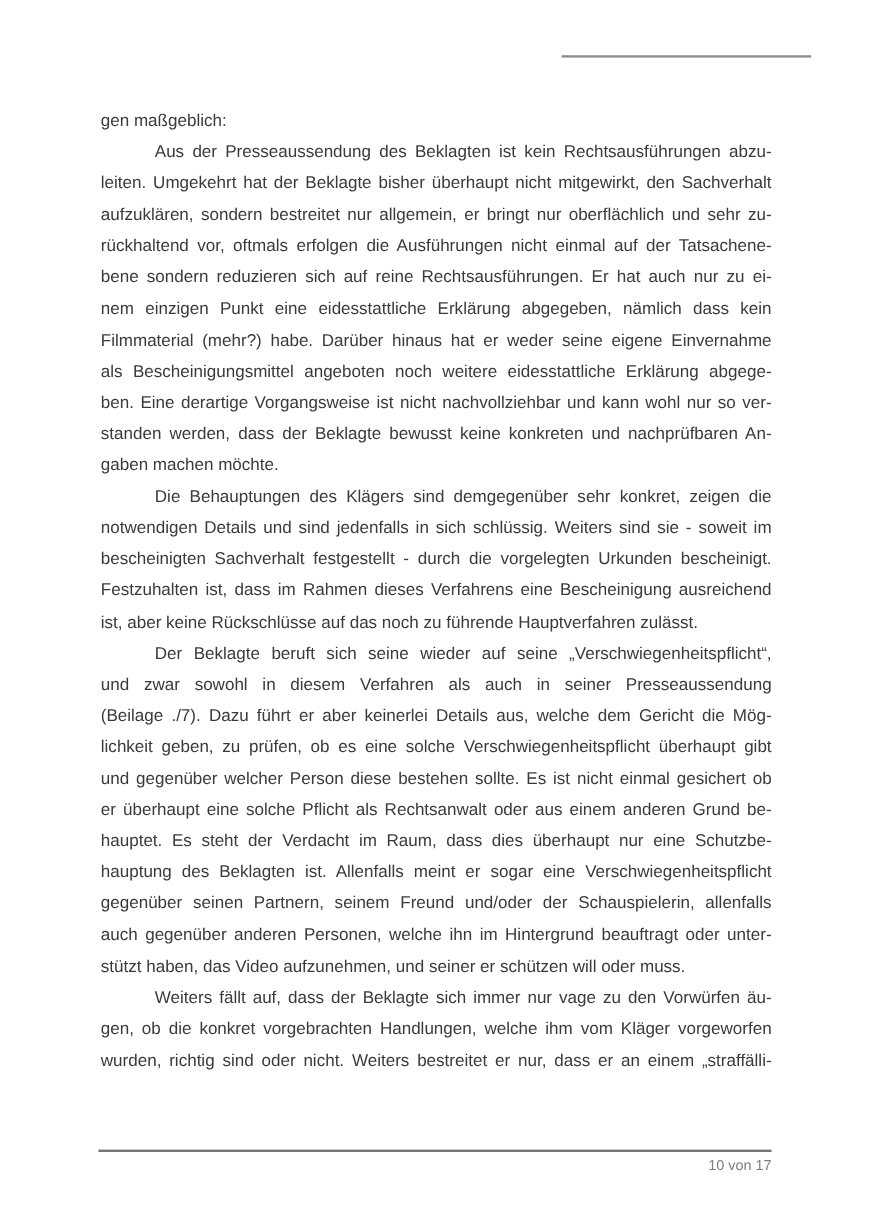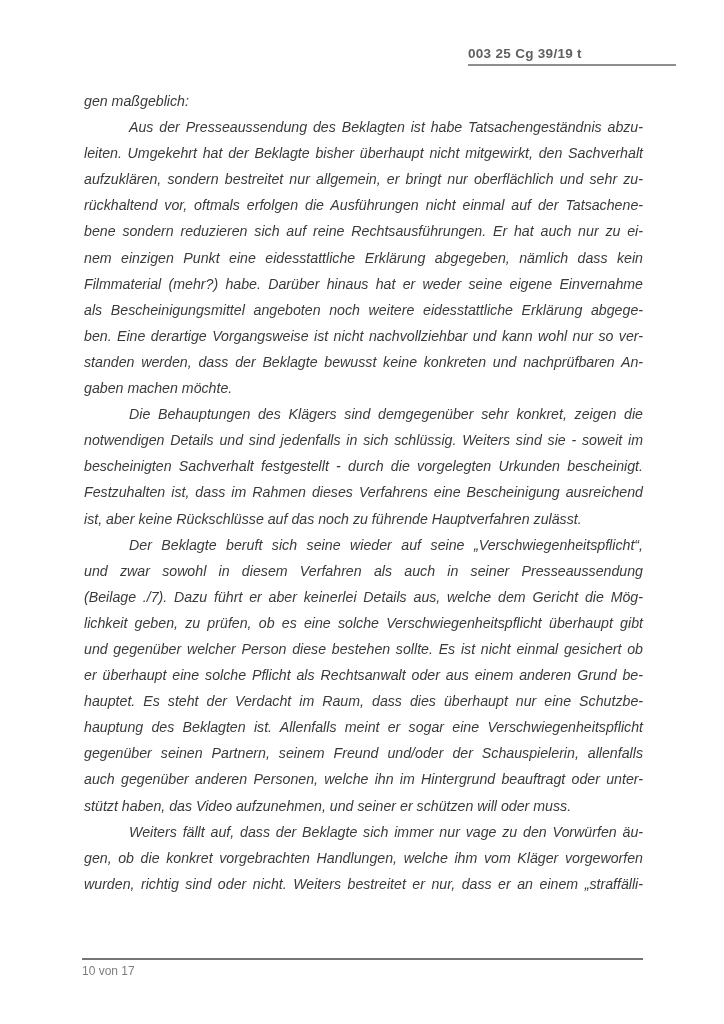--- a/index.html
+++ b/index.html
@@ -41,21 +41,20 @@
     position: absolute;
     top: 88px;
     left: 84px;
     width: 559px;
     font-size: 14.2px;
     line-height: 26.1px;
     color: #3a3a3a;
   }
   .line {
     text-align: left;
-    font-style: italic;
   }
   .line.justify {
     text-align: justify;
     text-align-last: justify;
     -moz-text-align-last: justify;
   }
   .line.indent {
     padding-left: 45px;
   }
   .line.justify.indent {
@@ -70,38 +69,37 @@
     left: 82px;
     width: 561px;
     height: 2px;
     background: #757575;
   }
   .footer {
     position: absolute;
     top: 964px;
     left: 82px;
     width: 561px;
-    text-align: left;
+    text-align: right;
     font-size: 12px;
     color: #7d7d7d;
   }
 </style>
 </head>
 <body>
 
 <div class="page">
 
   <div class="header">
-    <div class="case-number">003 25 Cg 39/19 t</div>
     <div class="header-rule"></div>
   </div>
 
   <div class="body-text" id="body-text">
       <div class="line">gen maßgeblich:</div>
-      <div class="line justify indent">Aus der Presseaussendung des Beklagten ist habe Tatsachengeständnis abzu-</div>
+      <div class="line justify indent">Aus der Presseaussendung des Beklagten ist kein Rechtsausführungen abzu-</div>
       <div class="line justify">leiten. Umgekehrt hat der Beklagte bisher überhaupt nicht mitgewirkt, den Sachverhalt</div>
       <div class="line justify">aufzuklären, sondern bestreitet nur allgemein, er bringt nur oberflächlich und sehr zu-</div>
       <div class="line justify">rückhaltend vor, oftmals erfolgen die Ausführungen nicht einmal auf der Tatsachene-</div>
       <div class="line justify">bene sondern reduzieren sich auf reine Rechtsausführungen. Er hat auch nur zu ei-</div>
       <div class="line justify">nem einzigen Punkt eine eidesstattliche Erklärung abgegeben, nämlich dass kein</div>
       <div class="line justify">Filmmaterial (mehr?) habe. Darüber hinaus hat er weder seine eigene Einvernahme</div>
       <div class="line justify">als Bescheinigungsmittel angeboten noch weitere eidesstattliche Erklärung abgege-</div>
       <div class="line justify">ben. Eine derartige Vorgangsweise ist nicht nachvollziehbar und kann wohl nur so ver-</div>
       <div class="line justify">standen werden, dass der Beklagte bewusst keine konkreten und nachprüfbaren An-</div>
       <div class="line">gaben machen möchte.</div>

